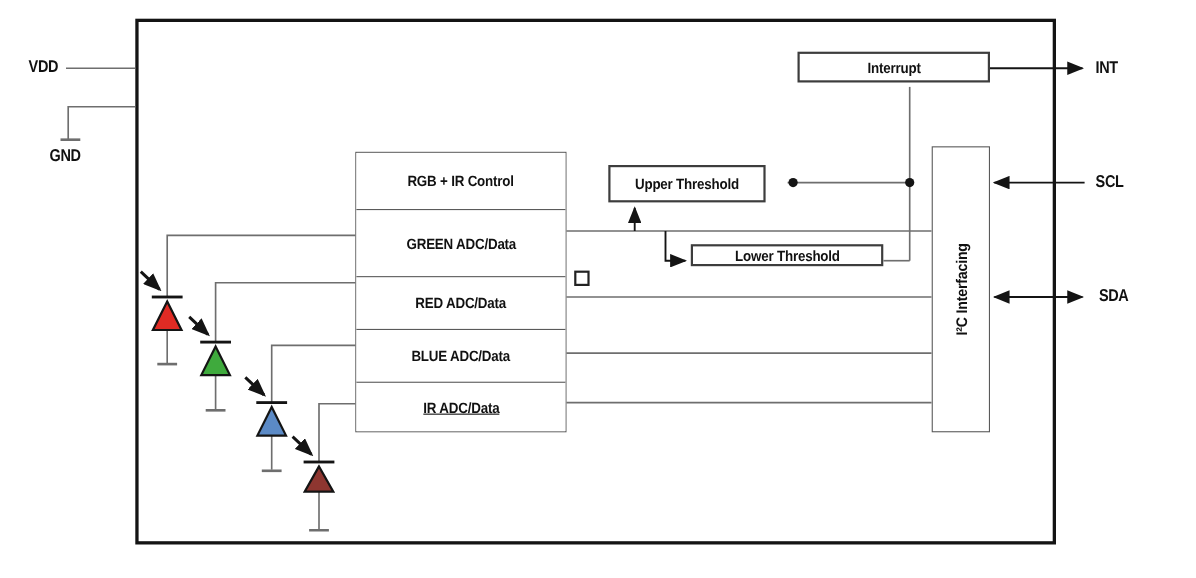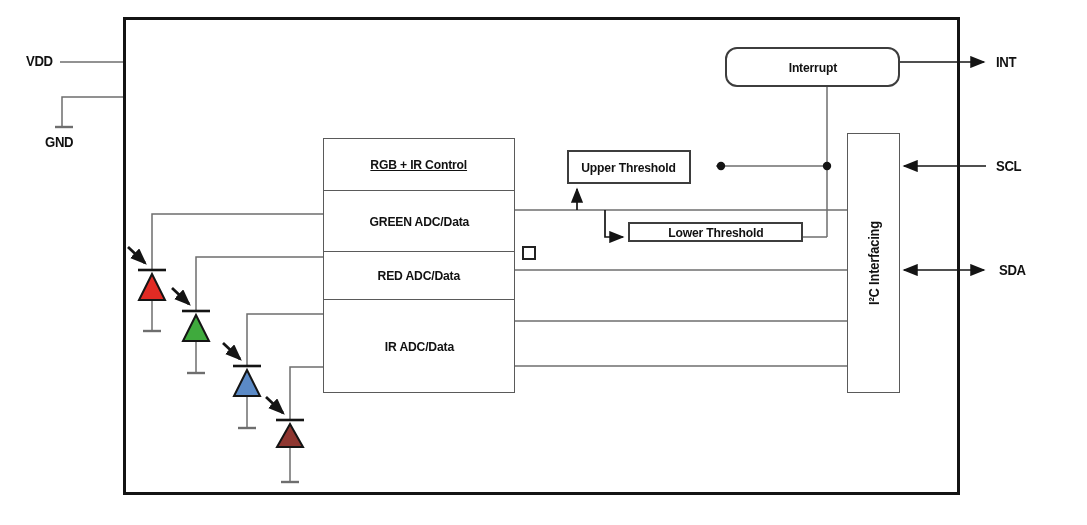--- a/index.html
+++ b/index.html
@@ -114,39 +114,42 @@
       <path d="M182,311 H210" stroke-width="2.6"></path>
       <polygon points="196,315 183,341 209,341" fill="#3faa3d"></polygon>
       <path d="M233,366 H261" stroke-width="2.6"></path>
       <polygon points="247,370 234,396 260,396" fill="#5b8ac6"></polygon>
       <path d="M276,420 H304" stroke-width="2.6"></path>
       <polygon points="290,424 277,447 303,447" fill="#8e3630"></polygon>
     </g>
   </svg>
 
   <div class="abs stack" style="left:323px;top:138px;width:192px;height:255px;">
-    <div class="stack-row" style="height:51px;text-decoration:underline;">
+    <div class="stack-row" style="height:51px;">
       <span class="box-label">RGB + IR Control</span>
     </div>
     <div class="stack-row" style="height:60px;">
       <span class="box-label">GREEN ADC/Data</span>
     </div>
     <div class="stack-row" style="height:47px;">
       <span class="box-label">RED ADC/Data</span>
     </div>
-    <div class="stack-row" style="flex:1;">
+    <div class="stack-row" style="height:47px;">
+      <span class="box-label">BLUE ADC/Data</span>
+    </div>
+    <div class="stack-row" style="flex:1;text-decoration:underline;">
       <span class="box-label">IR ADC/Data</span>
     </div>
   </div>
 
-  <div class="abs box" style="left:725px;top:47px;width:175px;height:40px;border-radius:12px;">
+  <div class="abs box" style="left:725px;top:47px;width:175px;height:28px;">
     <span class="box-label">Interrupt</span>
   </div>
 
-  <div class="abs box" style="left:567px;top:150px;width:124px;height:34px;">
+  <div class="abs box" style="left:553px;top:150px;width:143px;height:34px;">
     <span class="box-label">Upper Threshold</span>
   </div>
 
   <div class="abs box" style="left:628px;top:222px;width:175px;height:20px;">
     <span class="box-label">Lower Threshold</span>
   </div>
 
   <div class="abs box thin vbox" style="left:847px;top:133px;width:53px;height:260px;">
     <span class="vtext">I²C Interfacing</span>
   </div>

